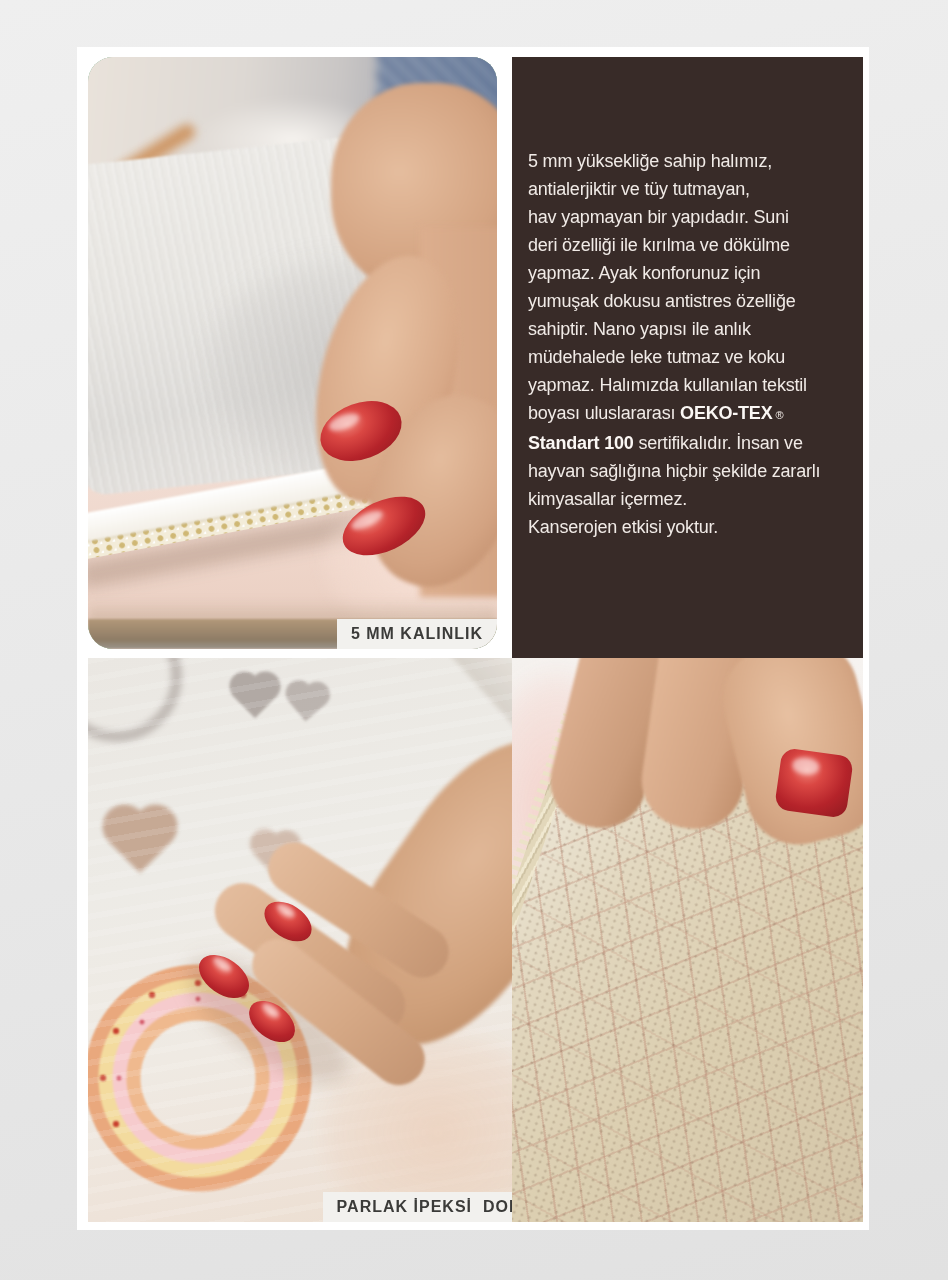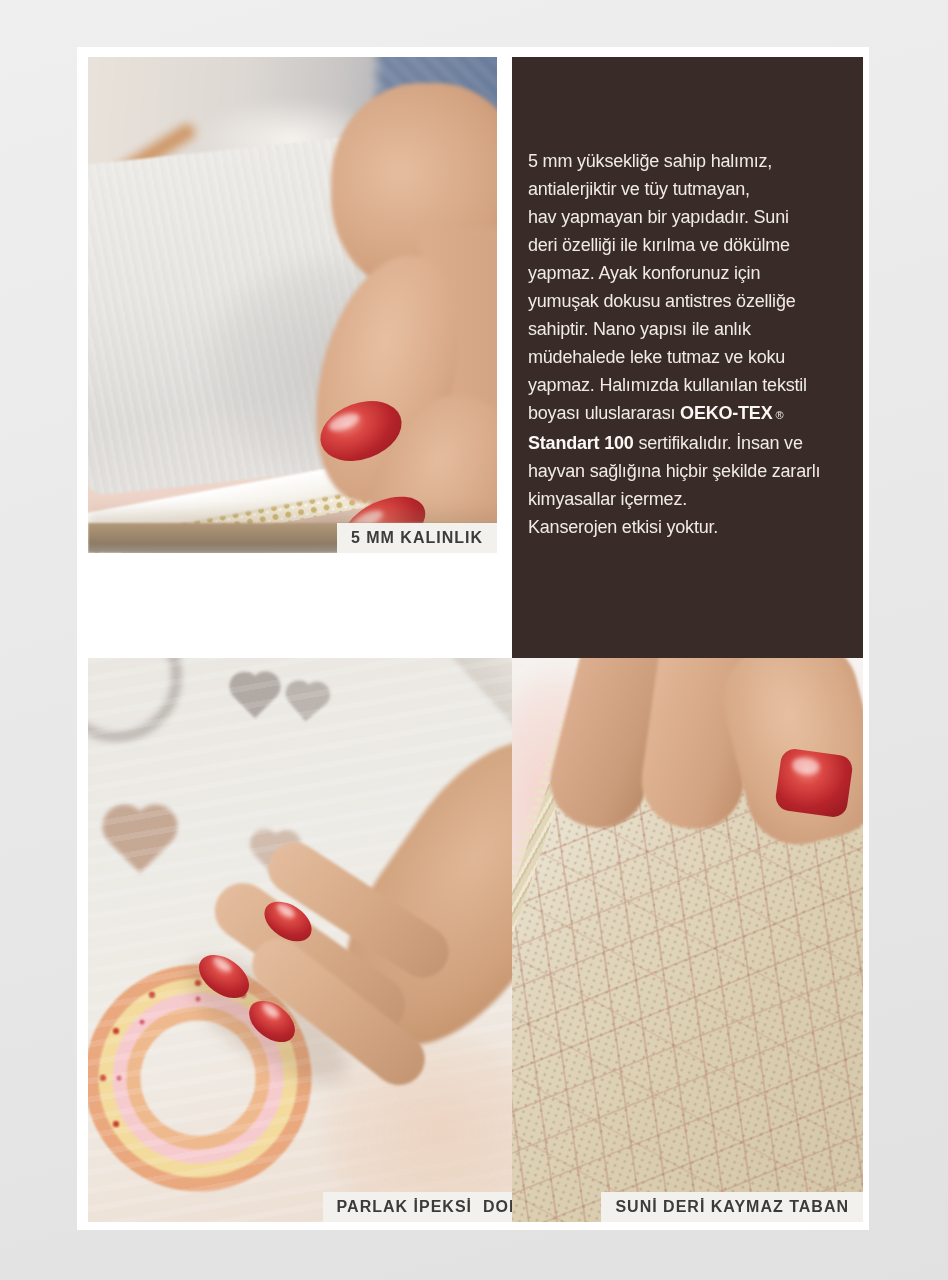--- a/index.html
+++ b/index.html
@@ -11,21 +11,21 @@
     overflow: hidden;
   }
   .card {
     position: absolute; left: 77px; top: 47px; width: 792px; height: 1183px;
     background: #ffffff;
   }
   .panel { position: absolute; overflow: hidden; }
   .ly { position: absolute; }
 
   
-  #photo-thickness { left: 88px;  top: 57px;  width: 409px; height: 496px; background:#15803d; }
+  #photo-thickness { left: 88px;  top: 57px;  width: 409px; height: 592px; background:#15803d;border-radius:25px; }
   #info-panel      { left: 512px; top: 57px;  width: 351px; height: 684px; background:#382b28; }
   #photo-texture   { left: 88px;  top: 658px; width: 460px; height: 564px; background:#ebe8e3; }
   #photo-base      { left: 512px; top: 658px; width: 351px; height: 564px; background:#f3f0ed; }
 
   
   .info-text {
     position: absolute; left: 16px; top: 90px; width: 330px;
     font-size: 18px; line-height: 28px; letter-spacing: -0.2px;
     color: #f1ebe7; white-space: pre;
   }
@@ -281,14 +281,13 @@
   <div class="ly" id="p3-streaks"></div>
   <div class="ly" id="p3-shadow"></div>
   <div class="ly" id="p3-rug">
     <div class="p3-fringe"></div>
     <div class="p3-stitch"></div>
   </div>
   <div class="ly" id="p3-fingerA"></div>
   <div class="ly" id="p3-fingerB"></div>
   <div class="ly" id="p3-thumb"></div>
   <div class="ly nail nail--square" id="p3-nail"></div>
-  <figcaption class="caption">SUNİ DERİ KAYMAZ TABAN</figcaption>
 </figure>
 
 </body></html>

